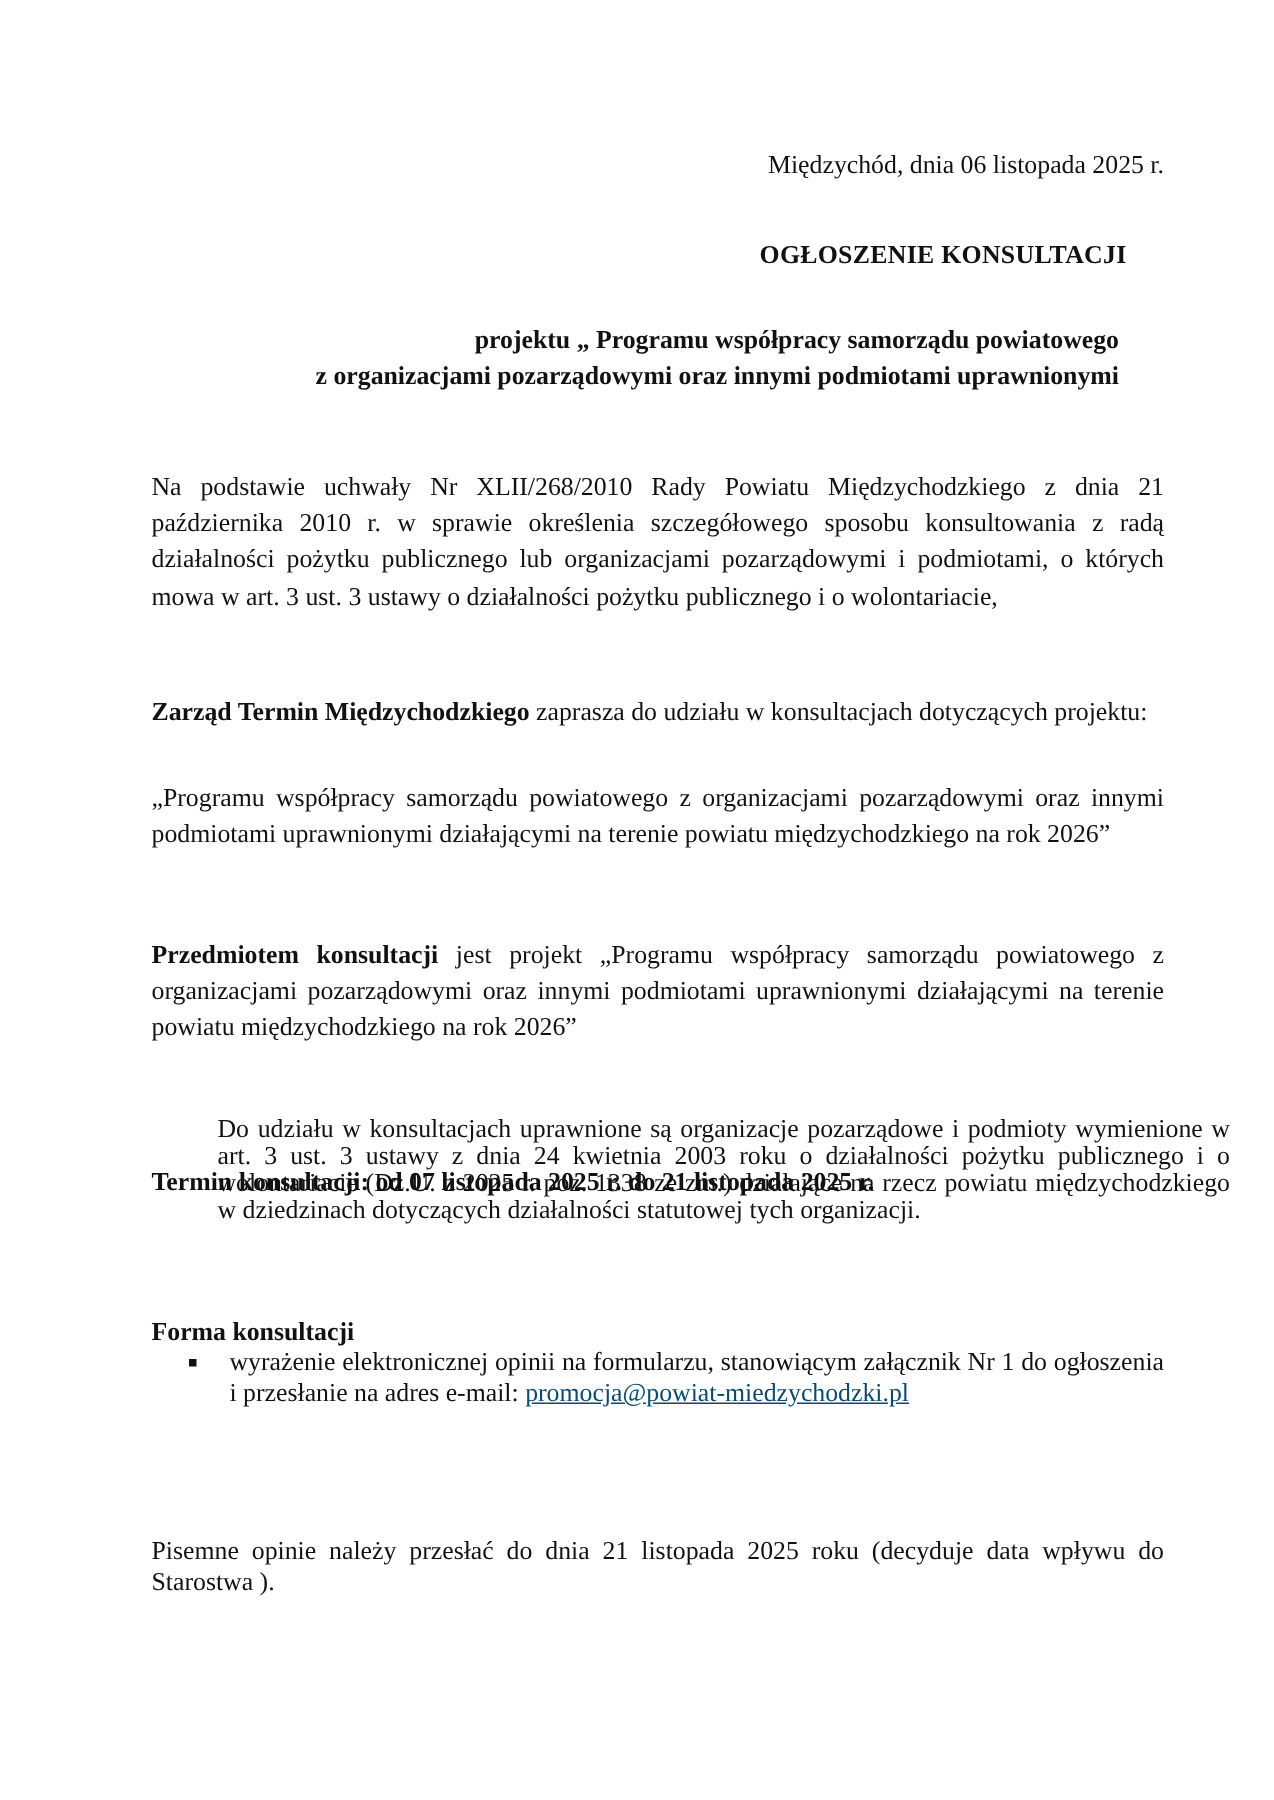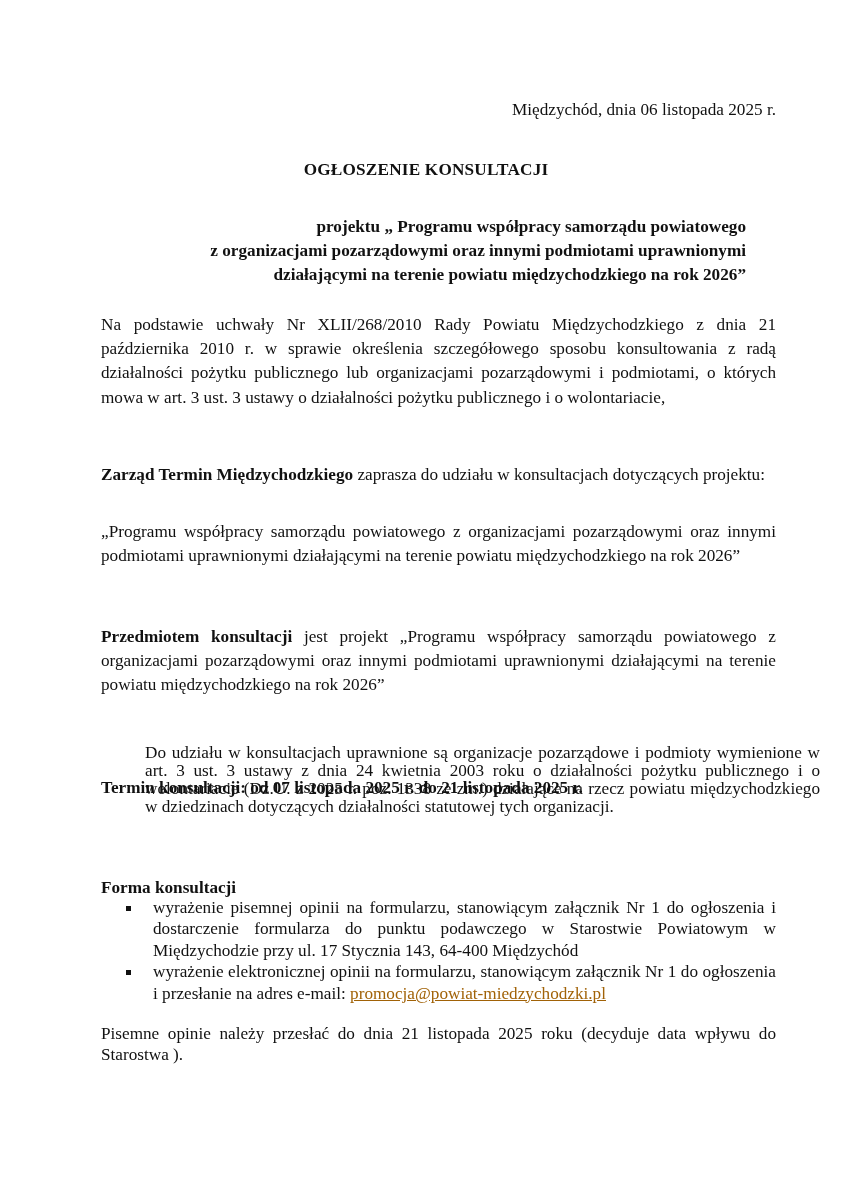--- a/index.html
+++ b/index.html
@@ -28,21 +28,21 @@
       top: 98px;
       right: 0;
       text-align: left;
       white-space: nowrap;
     }
     .title {
       position: absolute;
       top: 158px;
       left: 0;
       width: 650px;
-      text-align: center;
+      text-align: right;
       font-weight: bold;
       letter-spacing: 0.2px;
     }
     .subtitle {
       position: absolute;
       top: 215px;
       left: -5px;
       width: 650px;
       text-align: right;
       font-weight: bold;
@@ -85,64 +85,59 @@
     }
     .bullet-mark {
       position: absolute;
       left: 25px;
       top: 9px;
       width: 5px;
       height: 5px;
       background: #111111;
     }
     .email-link {
-      color: #a16207;
+      color: #0c4a6e;
       text-decoration: underline;
     }
     .p7 {
       top: 1023px;
       line-height: 21.4px;
     }
     b { font-weight: bold; }
   </style>
 </head>
 <body>
 
 <div class="page">
 
   <div class="date-line">Międzychód, dnia 06 listopada 2025 r.</div>
 
   <div class="title">OGŁOSZENIE  KONSULTACJI</div>
 
   <div class="subtitle">
     <div>projektu „ Programu współpracy samorządu powiatowego</div>
     <div>z organizacjami pozarządowymi  oraz innymi podmiotami uprawnionymi</div>
-    <div>działającymi na terenie powiatu międzychodzkiego na rok 2026”</div>
   </div>
 
   <div class="para p1">Na podstawie uchwały Nr XLII/268/2010 Rady Powiatu Międzychodzkiego z dnia 21 października 2010 r. w sprawie określenia szczegółowego sposobu konsultowania z radą działalności pożytku publicznego lub organizacjami pozarządowymi i podmiotami, o których mowa w art. 3 ust. 3 ustawy o działalności pożytku publicznego i o wolontariacie,</div>
 
   <div class="para p2"><b>Zarząd Termin Międzychodzkiego</b><span> zaprasza do udziału w konsultacjach dotyczących projektu:</span></div>
 
   <div class="para p3">„Programu współpracy samorządu powiatowego z organizacjami pozarządowymi oraz innymi podmiotami uprawnionymi działającymi na terenie powiatu międzychodzkiego  na  rok 2026”</div>
 
   <div class="para p4"><b>Przedmiotem konsultacji</b><span> jest projekt „Programu współpracy samorządu powiatowego z organizacjami pozarządowymi  oraz innymi podmiotami uprawnionymi działającymi na terenie powiatu międzychodzkiego  na  rok 2026”</span></div>
 
   <div class="para p5">Termin konsultacji: od  07 listopada 2025 r. do  21 listopada 2025 r.</div>
 
   <div class="para p6">Do udziału w konsultacjach uprawnione są organizacje pozarządowe i podmioty wymienione w art. 3 ust. 3 ustawy z dnia 24 kwietnia 2003 roku o działalności pożytku publicznego i o wolontariacie (Dz.U. z 2025 r. poz. 1338 ze zm.) działające na rzecz powiatu międzychodzkiego  w dziedzinach dotyczących działalności statutowej tych organizacji.</div>
 
   <div class="forma-heading">Forma konsultacji</div>
 
   <ul class="bullets">
     <li>
       <span class="bullet-mark"></span>
-      <span>wyrażenie pisemnej opinii na formularzu, stanowiącym załącznik Nr 1 do ogłoszenia i dostarczenie formularza do punktu podawczego w Starostwie Powiatowym w Międzychodzie przy ul. 17 Stycznia 143, 64-400 Międzychód</span>
-    </li>
-    <li>
-      <span class="bullet-mark"></span>
       <span>wyrażenie elektronicznej opinii na formularzu, stanowiącym załącznik Nr 1 do ogłoszenia i przesłanie na adres e-mail: </span><a class="email-link">promocja@powiat-miedzychodzki.pl</a>
     </li>
   </ul>
 
   <div class="para p7">Pisemne opinie należy przesłać do dnia 21 listopada 2025 roku (decyduje data wpływu do Starostwa ).</div>
 
 </div>
 
 </body></html>

